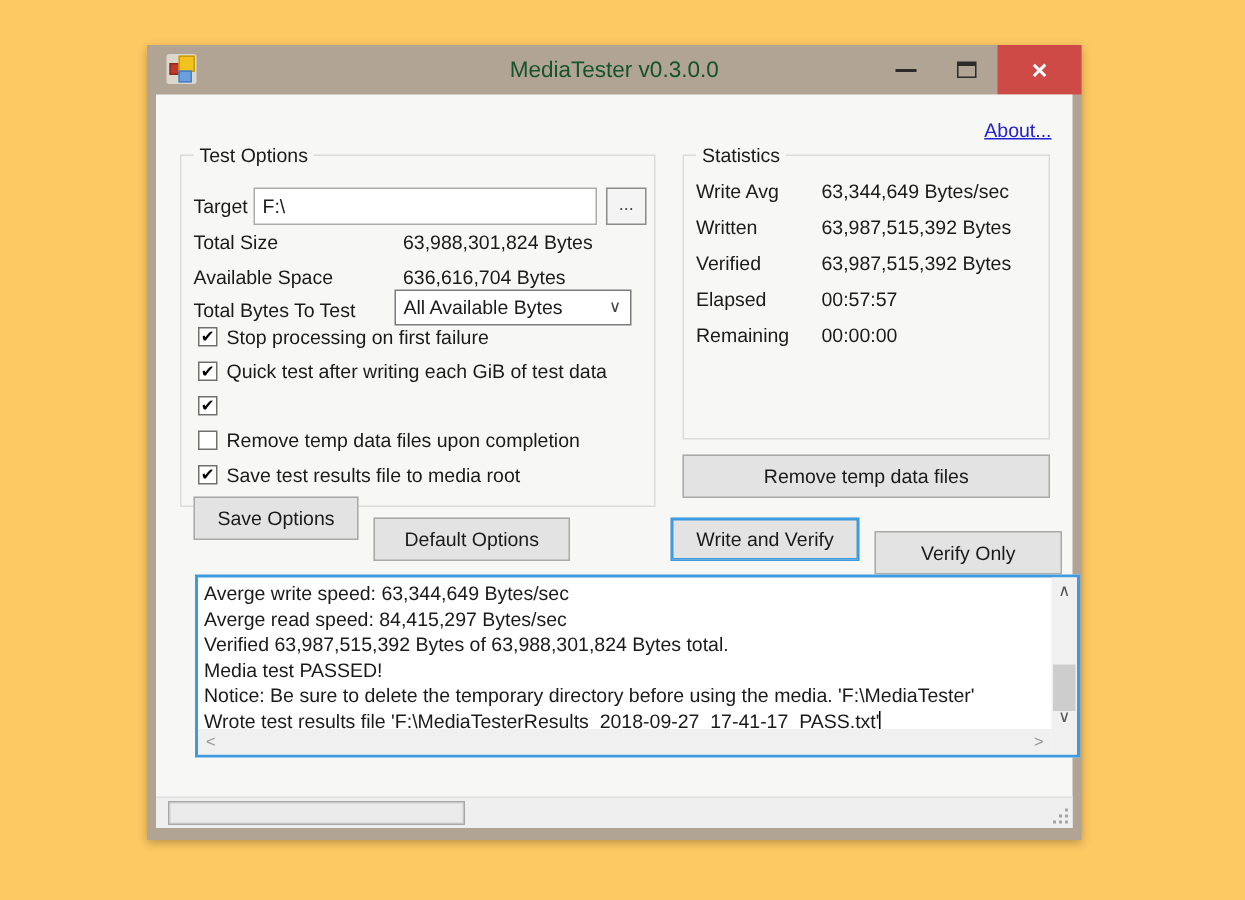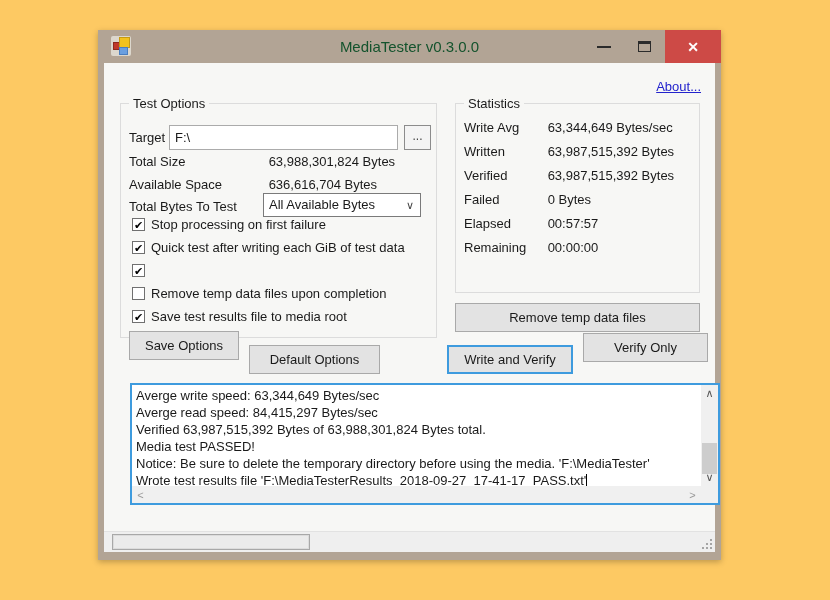--- a/index.html
+++ b/index.html
@@ -66,21 +66,21 @@
   .stats-row { height:24px; font-size:13px; }
   .stats-row .k { display:inline-block; width:80px; vertical-align:top; }
 
   .btn { position:absolute; background:#e3e3e3; border:1px solid #a9a9a9; font-size:13px;
          color:#1a1a1a; display:flex; align-items:center; justify-content:center; }
   .btn-remove { left:351px; top:240px; width:245px; height:29px; }
   .btn-save   { left:25px;  top:268px; width:110px; height:29px; }
   .btn-def    { left:145px; top:282px; width:131px; height:29px; }
   .btn-wv     { left:343px; top:282px; width:126px; height:29px; border:1px solid #3e9bde;
                 box-shadow:inset 0 0 0 1px #3e9bde; }
-  .btn-vo     { left:479px; top:270px; width:125px; height:29px;text-align:right; }
+  .btn-vo     { left:479px; top:291px; width:125px; height:29px;text-align:right; }
 
   
   .log { position:absolute; left:14px; top:320px; width:590px; height:122px; background:#fff;
          border:2px solid #3e9bde;margin-left:12px; }
   .log-text { position:absolute; left:0; top:0; right:17px; bottom:17px; overflow:hidden;
               padding:2px 4px; font-size:13px; line-height:17px; white-space:nowrap; }
   .caret { display:inline-block; width:1px; height:13px; background:#000; vertical-align:-2px; }
 
   .vscroll { position:absolute; top:0; right:0; bottom:17px; width:17px; background:#f0f0f0; }
   .hscroll { position:absolute; left:0; right:17px; bottom:0; height:17px; background:#f0f0f0; }
@@ -186,24 +186,20 @@
         </div>
         <div class="stats-row">
           <span class="k">Written</span>
           <span>63,987,515,392 Bytes</span>
         </div>
         <div class="stats-row">
           <span class="k">Verified</span>
           <span>63,987,515,392 Bytes</span>
         </div>
         <div class="stats-row">
-          <span class="k">Failed</span>
-          <span>0 Bytes</span>
-        </div>
-        <div class="stats-row">
           <span class="k">Elapsed</span>
           <span>00:57:57</span>
         </div>
         <div class="stats-row">
           <span class="k">Remaining</span>
           <span>00:00:00</span>
         </div>
       </div>
     </div>
 

